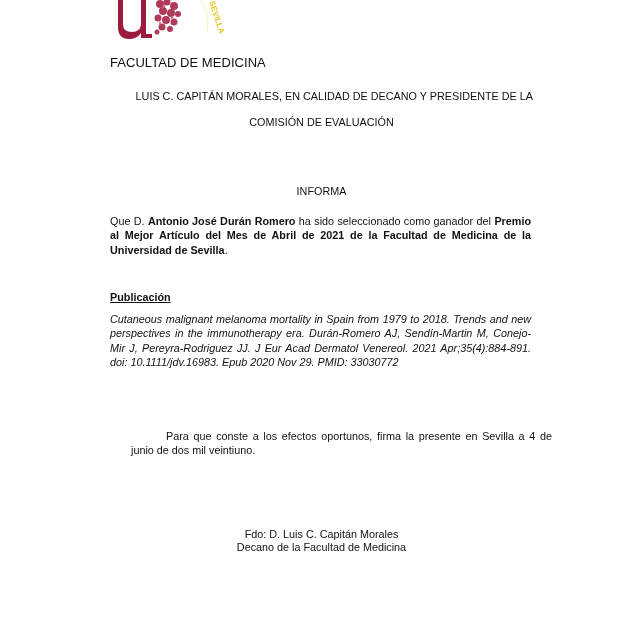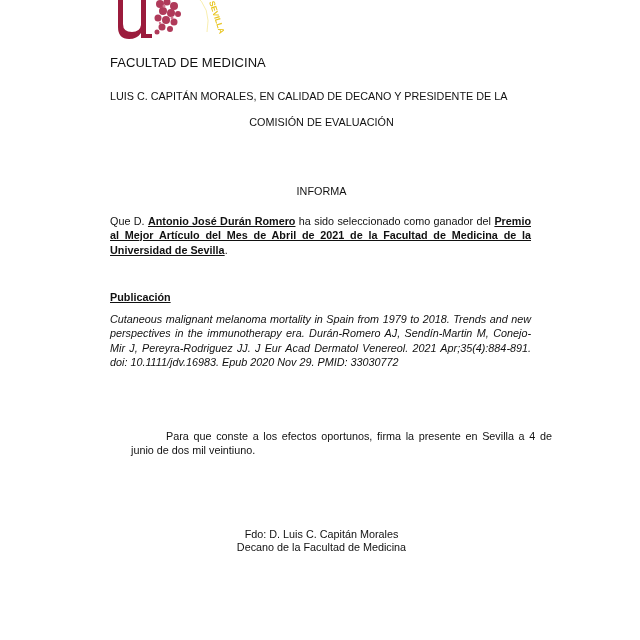--- a/index.html
+++ b/index.html
@@ -29,21 +29,21 @@
     .faculty {
       left: 110px;
       top: 55px;
       font-size: 13px;
       letter-spacing: 0.05px;
     }
     .dean-line1 {
       left: 110px;
       width: 423px;
       top: 90px;
-      text-align: left;
+      text-align: right;
       font-size: 10.8px;
     }
     .dean-line2 {
       left: 110px;
       width: 423px;
       top: 116px;
       text-align: center;
       font-size: 10.8px;
     }
     .informa {
@@ -55,21 +55,21 @@
       margin-top: 20px;
     }
     .paragraph {
       left: 110px;
       width: 421px;
       top: 214px;
       text-align: justify;
       line-height: 14.3px;
       font-size: 10.8px;
     }
-    .paragraph b { font-weight: bold; text-decoration: underline; }
+    .paragraph b { font-weight: bold; }
     .pub-heading {
       left: 110px;
       top: 291px;
       font-weight: bold;
       text-decoration: underline;
       font-size: 10.8px;
     }
     .pub-text {
       left: 110px;
       width: 421px;

